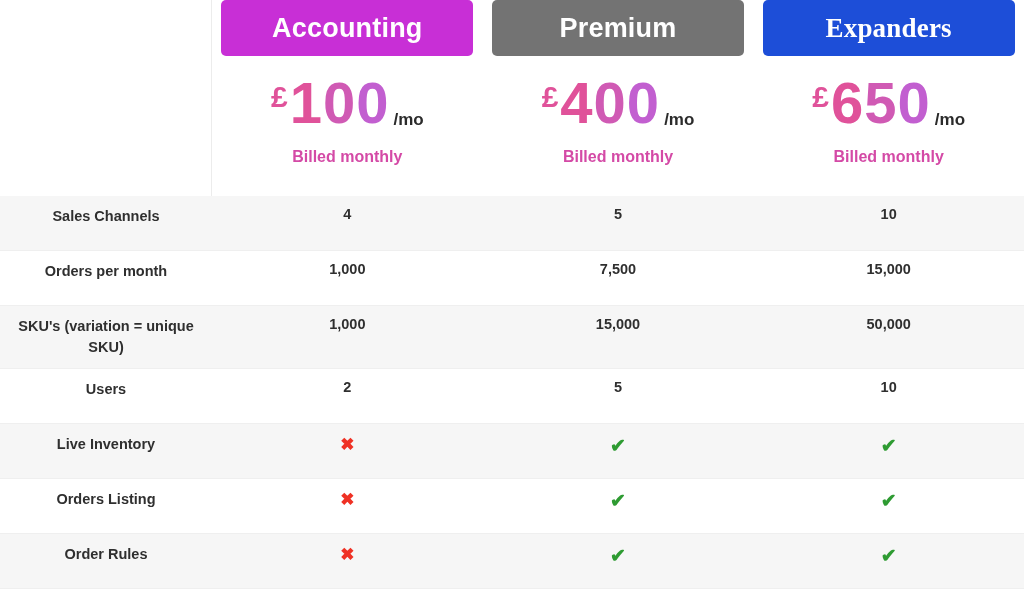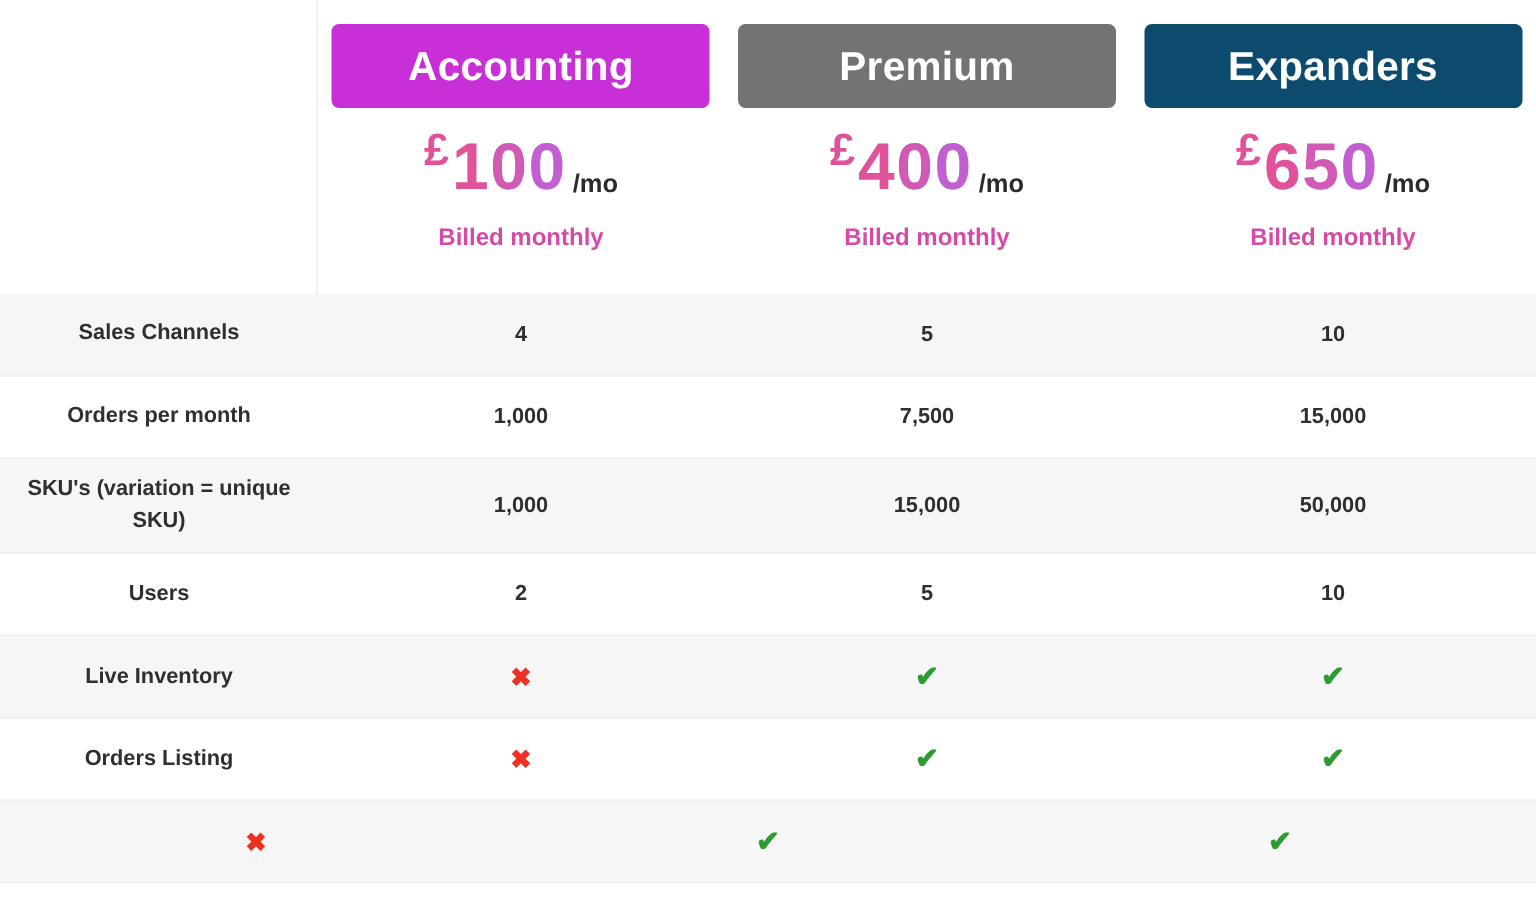--- a/index.html
+++ b/index.html
@@ -28,21 +28,20 @@
     width: 212px;
     flex: 0 0 212px;
     height: 100%;
     border-right: 1px solid #ececec;
   }
   .plan-col {
     flex: 1 1 0;
     display: flex;
     flex-direction: column;
     align-items: center;
-    padding-top: 16px;
   }
   .plan-badge {
     width: 252px;
     height: 56px;
     border-radius: 5px;
     display: flex;
     align-items: center;
     justify-content: center;
     color: #ffffff;
     font-size: 27px;
@@ -58,21 +57,21 @@
   }
   .currency {
     font-size: 30px;
     font-weight: bold;
     color: #e0529a;
     margin-right: 2px;
     position: relative;
     top: -16px;
   }
   .amount {
-    font-size: 44px;
+    font-size: 58px;
     font-weight: bold;
     letter-spacing: 1px;
   }
   .amount .d0 { color: #e0529a; }
   .amount .d1 { color: #d05ab4; }
   .amount .d2 { color: #c25fd0; }
   .per {
     font-size: 17px;
     font-weight: bold;
     color: #2b2b2b;
@@ -84,21 +83,20 @@
     margin-top: 16px;
     font-size: 16px;
     font-weight: bold;
     color: #d44aa6;
   }
 
   
   .rows { width: 100%; }
   .frow {
     display: flex;
-    align-items: center;
     width: 100%;
     min-height: 55px;
     border-bottom: 1px solid #efefef;
   }
   .frow.alt { background: #f6f6f6; }
   .frow .label {
     width: 212px;
     flex: 0 0 212px;
     text-align: center;
     font-size: 14.5px;
@@ -140,21 +138,21 @@
       <div class="plan-badge" style="background:#737373;">Premium</div>
       <div class="plan-price">
         <span class="currency">£</span>
         <span class="amount"><span class="d0">4</span><span class="d1">0</span><span class="d2">0</span></span>
         <span class="per">/mo</span>
       </div>
       <div class="billed">Billed monthly</div>
     </div>
 
     <div class="plan-col">
-      <div class="plan-badge" style="background:#0c4a6e;">Expanders</div>
+      <div class="plan-badge" style="background:#1d4ed8;font-family:Liberation Serif, serif;">Expanders</div>
       <div class="plan-price">
         <span class="currency">£</span>
         <span class="amount"><span class="d0">6</span><span class="d1">5</span><span class="d2">0</span></span>
         <span class="per">/mo</span>
       </div>
       <div class="billed">Billed monthly</div>
     </div>
   </div>
 
   <div class="rows" id="rows">
@@ -188,20 +186,21 @@
         <div class="cell"><span class="mark-yes">✔</span></div>
         <div class="cell"><span class="mark-yes">✔</span></div>
       </div>
       <div class="frow">
         <div class="label">Orders Listing</div>
         <div class="cell"><span class="mark-no">✖</span></div>
         <div class="cell"><span class="mark-yes">✔</span></div>
         <div class="cell"><span class="mark-yes">✔</span></div>
       </div>
       <div class="frow alt">
+        <div class="label">Order Rules</div>
         <div class="cell"><span class="mark-no">✖</span></div>
         <div class="cell"><span class="mark-yes">✔</span></div>
         <div class="cell"><span class="mark-yes">✔</span></div>
       </div>
       <div class="frow">
         <div class="label">Shipping</div>
         <div class="cell"></div>
         <div class="cell"></div>
         <div class="cell"></div>
       </div>

